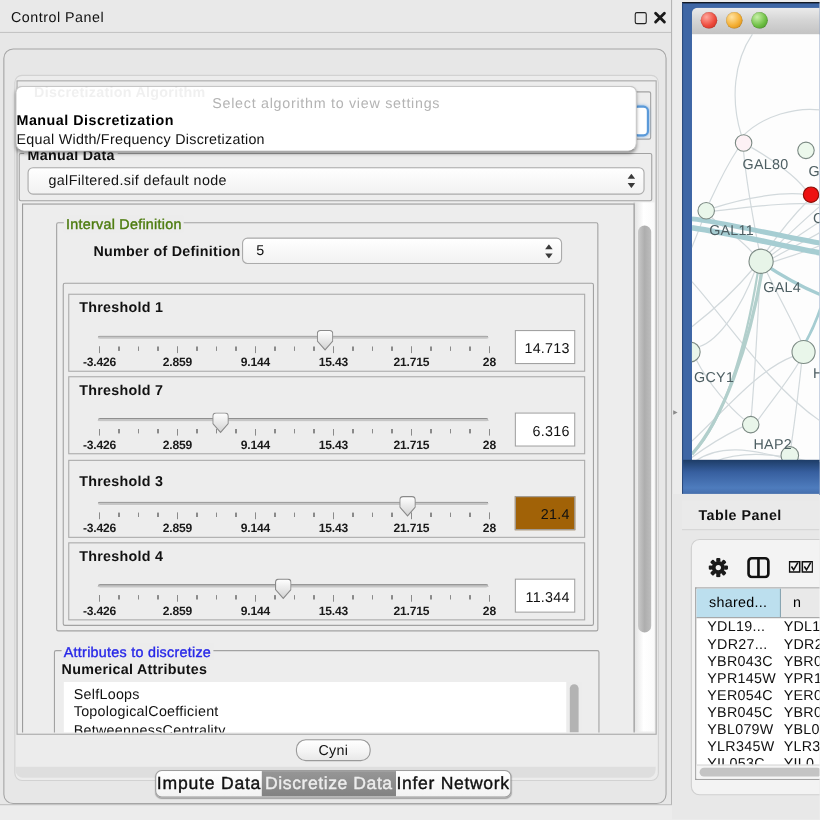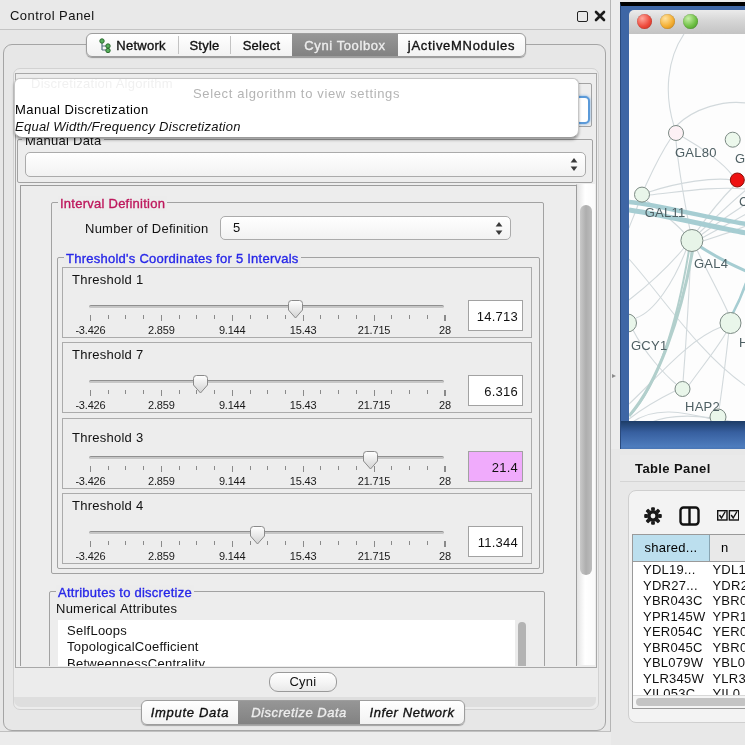--- a/index.html
+++ b/index.html
@@ -1,20 +1,20 @@
 <!DOCTYPE html>
 <html><head>
 <meta charset="utf-8">
 <style>
   html,body{margin:0;padding:0;}
   body{width:745px;height:745px;position:relative;overflow:hidden;
        font-family:"Liberation Sans",sans-serif;background:#ececec;letter-spacing:0.25px;
        -webkit-font-smoothing:antialiased;}
   .abs{position:absolute;}
-  .b{font-weight:normal;}
+  .b{font-weight:bold;}
   .tick{font-size:11px;letter-spacing:-0.2px;color:#1a1a1a;transform:translateX(-50%);white-space:nowrap;}
   .thick{-webkit-text-stroke:0.35px currentColor;}
 </style>
 </head>
 <body>
 
 <div class="abs" id="cpwin" style="left:0;top:0;width:610px;height:731px;background:#e7e7e7;border-right:1px solid #b5b5b5;border-bottom:1px solid #c0c0c0;">
 
   <div class="abs" style="left:0;top:0;width:610px;height:29px;background:#e9e9e9;border-bottom:1px solid #c4c4c4;">
     <div class="abs" style="left:10px;top:8px;font-size:13px;color:#111;letter-spacing:0.45px;">Control Panel</div>
@@ -36,42 +36,42 @@
   <div class="abs" style="left:580px;top:205px;width:12px;height:370px;background:linear-gradient(to right,#c9c9c9,#aeaeae 50%,#bdbdbd);border-radius:6px;"></div>
 
   <div class="abs" id="form" style="left:0;top:0;width:597px;height:666px;overflow:hidden;">
 
     <div class="abs" style="left:17px;top:83px;width:573px;height:42px;border:1px solid #a2a2a2;border-radius:2px;"></div>
     <div class="abs" style="left:575px;top:96px;width:11px;height:24px;background:#fff;border:2.5px solid #5b9ad9;border-radius:5px;box-shadow:0 0 3px #74a9e0;"></div>
 
     <div class="abs" style="left:17px;top:139px;width:574px;height:42px;border:1px solid #a2a2a2;border-radius:2px;"></div>
     <div class="abs b" style="left:22px;top:133px;font-size:13px;color:#111;background:#ededed;padding:0 3px;">Manual Data</div>
     <div class="abs" style="left:25px;top:152px;width:559px;height:23px;background:linear-gradient(#ffffff,#f2f2f2);border:1px solid #ababab;border-radius:5px;">
+      <div class="abs" style="left:18px;top:3px;font-size:13px;color:#111;letter-spacing:0.35px;">galFiltered.sif default node</div>
       <svg class="abs" style="right:7px;top:5px;" width="8" height="13" viewBox="0 0 8 13">
           <path d="M4 0 L7.4 4.6 H0.6 Z" fill="#3a3a3a"></path>
           <path d="M4 13 L7.4 8.4 H0.6 Z" fill="#3a3a3a"></path>
         </svg>
     </div>
 
     <div class="abs" style="left:20px;top:185px;width:555px;height:500px;border:1px solid #9c9c9c;"></div>
 
     <div class="abs" style="left:51px;top:202px;width:491px;height:370px;border:1px solid #a2a2a2;border-radius:2px;"></div>
-    <div class="abs thick" style="left:58px;top:196px;font-size:13px;color:#be185d;background:#ececec;padding:0 2px;">Interval Definition</div>
+    <div class="abs thick" style="left:58px;top:196px;font-size:13px;color:#4d7c0f;background:#ececec;padding:0 2px;">Interval Definition</div>
 
     <div class="abs b" style="left:85px;top:221px;font-size:13px;color:#111;">Number of Definition</div>
     <div class="abs" style="left:220px;top:216px;width:289px;height:22px;background:linear-gradient(#ffffff,#f2f2f2);border:1px solid #ababab;border-radius:5px;">
       <div class="abs" style="left:12px;top:3px;font-size:13px;color:#111;">5</div>
       <svg class="abs" style="right:7px;top:5px;" width="8" height="13" viewBox="0 0 8 13">
           <path d="M4 0 L7.4 4.6 H0.6 Z" fill="#3a3a3a"></path>
           <path d="M4 13 L7.4 8.4 H0.6 Z" fill="#3a3a3a"></path>
         </svg>
     </div>
 
     <div class="abs" style="left:57px;top:257px;width:481px;height:310px;border:1px solid #a2a2a2;border-radius:2px;"></div>
-    <div class="abs thick" style="left:64px;top:251px;font-size:13px;color:#2727e8;background:#ececec;padding:0 2px;">Threshold's Coordinates for 5 Intervals</div>
 
     <div class="abs" style="left:61.5px;top:267px;width:468px;height:69px;border:1px solid #ababab;"></div>
     <div class="abs b" style="left:72px;top:272px;font-size:13px;color:#111;">Threshold 1</div>
     <div class="abs" style="left:89px;top:305px;width:355px;height:2px;background:#c6c6c6;border-top:1px solid #8f8f8f;border-bottom:1px solid #efefef;border-radius:2px;"></div>
     <div class="abs" style="left:89.9px;top:315px;width:357px;height:4px;background:repeating-linear-gradient(to right,#8a8a8a 0,#8a8a8a 1px,transparent 1px,transparent 17.725px);"></div>
     <div class="abs" style="left:89.9px;top:315px;width:357px;height:6px;background:repeating-linear-gradient(to right,#8a8a8a 0,#8a8a8a 1px,transparent 1px,transparent 70.9px);"></div>
     <svg class="abs" style="left:287.5px;top:300px;" width="15" height="19" viewBox="0 0 15 19">
       <defs>
           <linearGradient id="thg0" x1="0" y1="0" x2="0" y2="1">
             <stop offset="0" stop-color="#ffffff"></stop>
@@ -123,21 +123,21 @@
           </linearGradient>
         </defs>
       <path d="M3.5 0.5 L11.5 0.5 Q14.5 0.5 14.5 3.5 L14.5 10 L7.5 18 L0.5 10 L0.5 3.5 Q0.5 0.5 3.5 0.5 Z" fill="url(#thg2)" stroke="#8a8a8a" stroke-width="1"></path>
     </svg>
     <span class="abs b tick" style="left:90.4px;top:474.5px;">-3.426</span>
     <span class="abs b tick" style="left:161.3px;top:474.5px;">2.859</span>
     <span class="abs b tick" style="left:232.2px;top:474.5px;">9.144</span>
     <span class="abs b tick" style="left:303.1px;top:474.5px;">15.43</span>
     <span class="abs b tick" style="left:374.0px;top:474.5px;">21.715</span>
     <span class="abs b tick" style="left:444.9px;top:474.5px;">28</span>
-    <div class="abs" style="left:468px;top:450.5px;width:55px;height:31px;background:#f0abfc;border:1px solid #a2a2a2;font-size:13px;color:#111;text-align:right;line-height:31px;padding-right:4px;box-sizing:border-box;">21.4</div>
+    <div class="abs" style="left:468px;top:450.5px;width:55px;height:31px;background:#a16207;border:1px solid #a2a2a2;font-size:13px;color:#111;text-align:right;line-height:31px;padding-right:4px;box-sizing:border-box;">21.4</div>
 
     <div class="abs" style="left:61.5px;top:493px;width:468px;height:69px;border:1px solid #ababab;"></div>
     <div class="abs b" style="left:72px;top:498px;font-size:13px;color:#111;">Threshold 4</div>
     <div class="abs" style="left:89px;top:531px;width:355px;height:2px;background:#c6c6c6;border-top:1px solid #8f8f8f;border-bottom:1px solid #efefef;border-radius:2px;"></div>
     <div class="abs" style="left:89.9px;top:541px;width:357px;height:4px;background:repeating-linear-gradient(to right,#8a8a8a 0,#8a8a8a 1px,transparent 1px,transparent 17.725px);"></div>
     <div class="abs" style="left:89.9px;top:541px;width:357px;height:6px;background:repeating-linear-gradient(to right,#8a8a8a 0,#8a8a8a 1px,transparent 1px,transparent 70.9px);"></div>
     <svg class="abs" style="left:249.5px;top:526px;" width="15" height="19" viewBox="0 0 15 19">
       <defs>
           <linearGradient id="thg3" x1="0" y1="0" x2="0" y2="1">
             <stop offset="0" stop-color="#ffffff"></stop>
@@ -160,51 +160,34 @@
     <div class="abs" style="left:58px;top:620px;width:457px;height:46px;background:#ffffff;">
       <div style="padding:3px 0 0 9px;font-size:13px;color:#111;line-height:16.3px;">SelfLoops<br>TopologicalCoefficient<br>BetweennessCentrality</div>
     </div>
     <div class="abs" style="left:515px;top:620px;width:14px;height:46px;background:#ececec;"></div>
     <div class="abs" style="left:518px;top:622px;width:8px;height:44px;background:#b3b3b3;border-radius:4px 4px 0 0;"></div>
 
     <div class="abs" style="left:14px;top:78px;width:563px;height:58px;background:#ffffff;border:1px solid #c6c6c6;border-bottom:1px solid #9b9b9b;border-radius:6px 6px 8px 8px;box-shadow:0 2px 3px rgba(0,0,0,0.35);"></div>
     <div class="abs b" style="left:31px;top:76px;font-size:13px;color:rgba(110,110,110,0.10);">Discretization Algorithm</div>
     <div class="abs" style="left:193px;top:86px;font-size:13px;color:#b4b4b4;letter-spacing:0.65px;">Select algorithm to view settings</div>
     <div class="abs b" style="left:15px;top:102px;font-size:13px;color:#000;letter-spacing:0.45px;">Manual Discretization</div>
-    <div class="abs" style="left:15px;top:119px;font-size:13px;color:#111;font-style:italic;">Equal Width/Frequency Discretization</div>
-  </div>
-
-  <div class="abs" id="toptabs" style="left:86px;top:33px;height:22px;display:flex;border:1px solid #9d9d9d;border-radius:6px;background:linear-gradient(#ffffff,#f2f2f2);box-shadow:0 1px 1px rgba(0,0,0,0.35);overflow:hidden;font-size:13px;color:#111;">
-    <div style="width:91px;display:flex;align-items:center;justify-content:center;">
-      <svg width="12" height="15" viewBox="0 0 12 15" style="margin-right:5px;">
-          <path d="M3 4 V12 M3 8 H8.5 M3 12 H8.5" stroke="#55707f" stroke-width="1.2" fill="none"></path>
-          <circle cx="3" cy="3" r="2.2" fill="#57b05c" stroke="#2c6b30"></circle>
-          <circle cx="9" cy="8" r="2.2" fill="#57b05c" stroke="#2c6b30"></circle>
-          <circle cx="9" cy="12.5" r="2.2" fill="#57b05c" stroke="#2c6b30"></circle>
-        </svg>
-      <span class="thick">Network</span>
-    </div>
-    <div style="width:0;border-left:1px solid #c3c3c3;margin:2px 0;"></div>
-    <div class="thick" style="width:51px;display:flex;align-items:center;justify-content:center;">Style</div>
-    <div style="width:0;border-left:1px solid #c3c3c3;margin:2px 0;"></div>
-    <div class="thick" style="width:61px;display:flex;align-items:center;justify-content:center;">Select</div>
-    <div class="thick" style="width:106px;display:flex;align-items:center;justify-content:center;background:linear-gradient(#969696,#828282);color:#ededed;letter-spacing:0.6px;">Cyni Toolbox</div>
-    <div class="thick" style="width:127px;display:flex;align-items:center;justify-content:center;letter-spacing:0.7px;">jActiveMNodules</div>
-  </div>
+    <div class="abs" style="left:15px;top:119px;font-size:13px;color:#111;">Equal Width/Frequency Discretization</div>
+  </div>
+
 
   <div class="abs" style="left:269px;top:672px;width:66px;height:18px;background:linear-gradient(#ffffff,#f3f3f3 60%,#e8e8e8);border:1px solid #9a9a9a;border-radius:9px;text-align:center;font-size:13px;line-height:18px;color:#111;">Cyni</div>
 
-  <div class="abs" id="bottabs" style="left:141px;top:700px;height:23px;display:flex;border:1px solid #9d9d9d;border-radius:6px;background:linear-gradient(#ffffff,#f2f2f2);box-shadow:0 1px 1px rgba(0,0,0,0.3);overflow:hidden;font-size:13px;color:#111;font-style:italic;">
+  <div class="abs" id="bottabs" style="left:141px;top:700px;height:23px;display:flex;border:1px solid #9d9d9d;border-radius:6px;background:linear-gradient(#ffffff,#f2f2f2);box-shadow:0 1px 1px rgba(0,0,0,0.3);overflow:hidden;font-size:16px;color:#111;">
     <div class="thick" style="width:96px;display:flex;align-items:center;justify-content:center;letter-spacing:0.7px;">Impute Data</div>
     <div class="thick" style="width:122px;display:flex;align-items:center;justify-content:center;background:linear-gradient(#969696,#828282);color:#ededed;letter-spacing:0.5px;">Discretize Data</div>
     <div class="thick" style="width:104px;display:flex;align-items:center;justify-content:center;letter-spacing:0.6px;">Infer Network</div>
   </div>
 </div>
 
-<div class="abs" id="netwin" style="left:620px;top:2px;width:125px;height:447px;background:#3e66a5;border-top:4px solid #000000;border-left:1px solid #2a4a7d;text-align:right;">
+<div class="abs" id="netwin" style="left:620px;top:2px;width:125px;height:447px;background:#3e66a5;border-top:1px solid #000000;border-left:1px solid #2a4a7d;text-align:right;">
 
   <div class="abs" style="left:8px;top:4px;width:117px;height:24px;background:linear-gradient(#ebebeb,#d6d6d6 45%,#c3c3c3);border-bottom:1px solid #8f8f8f;border-radius:5px 0 0 0;">
     <div class="abs" style="left:8px;top:4px;width:15px;height:15px;border-radius:50%;background:radial-gradient(circle at 35% 30%,#ffa79c,#ee4b3d 55%,#bf2a1d);box-shadow:inset 0 0 1px rgba(0,0,0,0.4);"></div>
     <div class="abs" style="left:31px;top:4px;width:15px;height:15px;border-radius:50%;background:radial-gradient(circle at 35% 30%,#ffe2a0,#f4af33 55%,#c87f12);box-shadow:inset 0 0 1px rgba(0,0,0,0.4);"></div>
     <div class="abs" style="left:54px;top:4px;width:15px;height:15px;border-radius:50%;background:radial-gradient(circle at 35% 30%,#c8f0a8,#6fc045 55%,#3f8c22);box-shadow:inset 0 0 1px rgba(0,0,0,0.4);"></div>
   </div>
 
   <svg class="abs" style="left:8px;top:28px;" width="117" height="389" viewBox="0 0 117 389">
     <rect x="0" y="0" width="117" height="389" fill="#fdfdfd"></rect>
 

